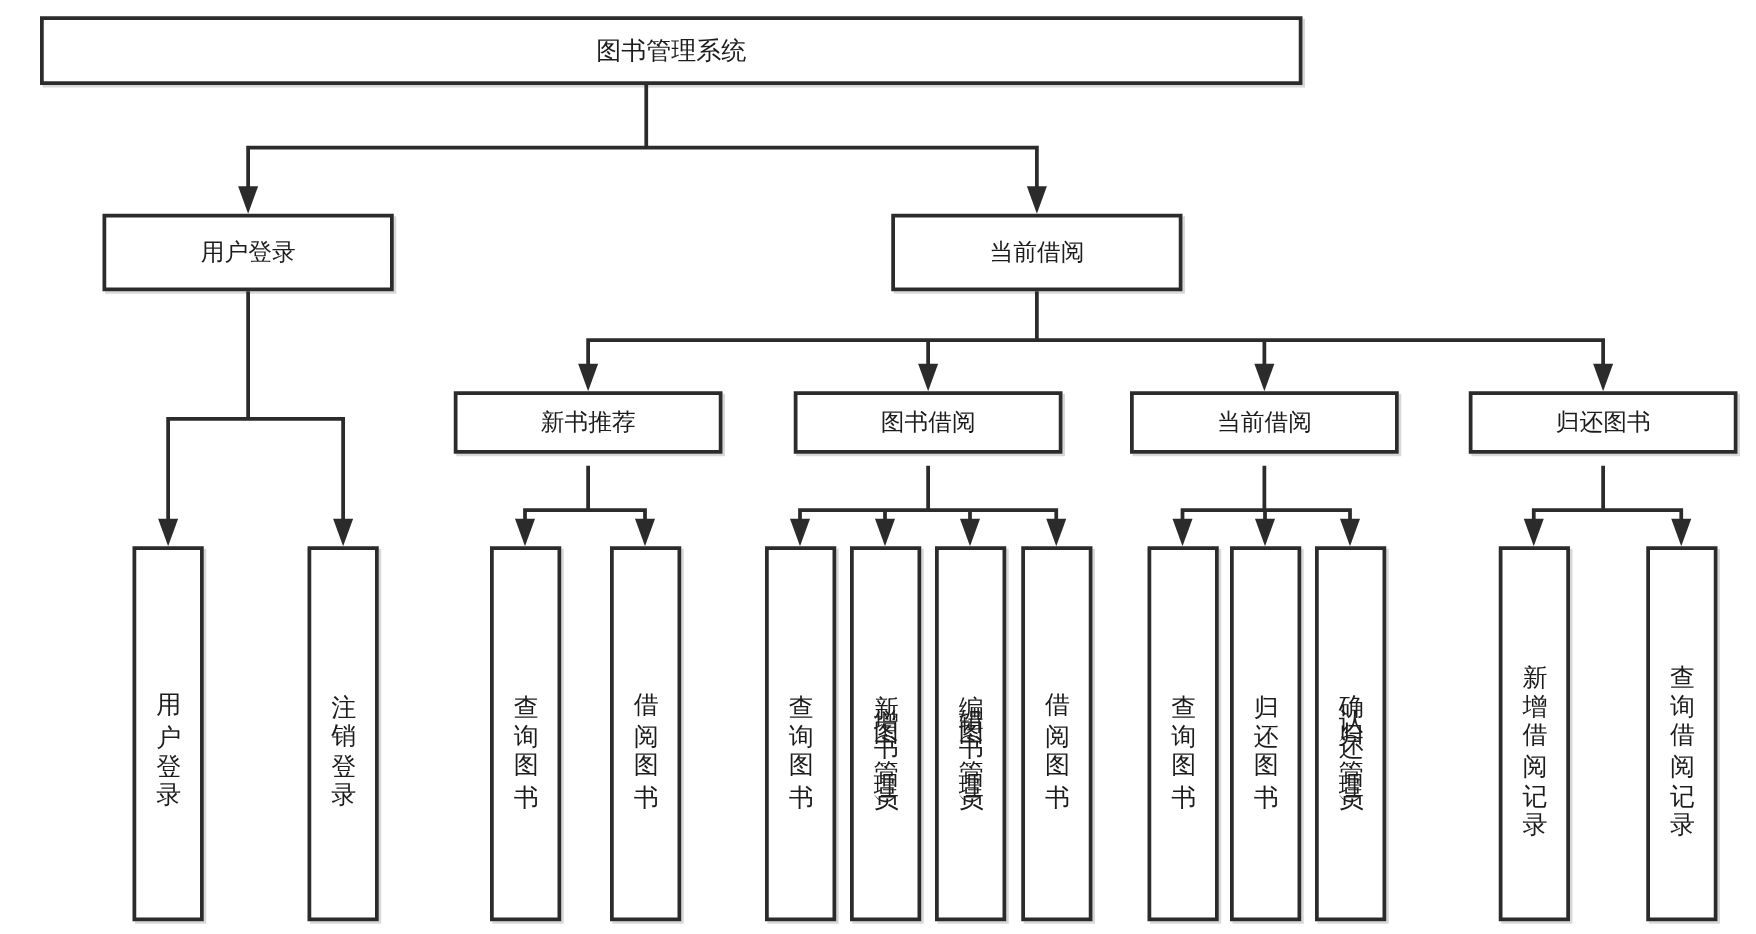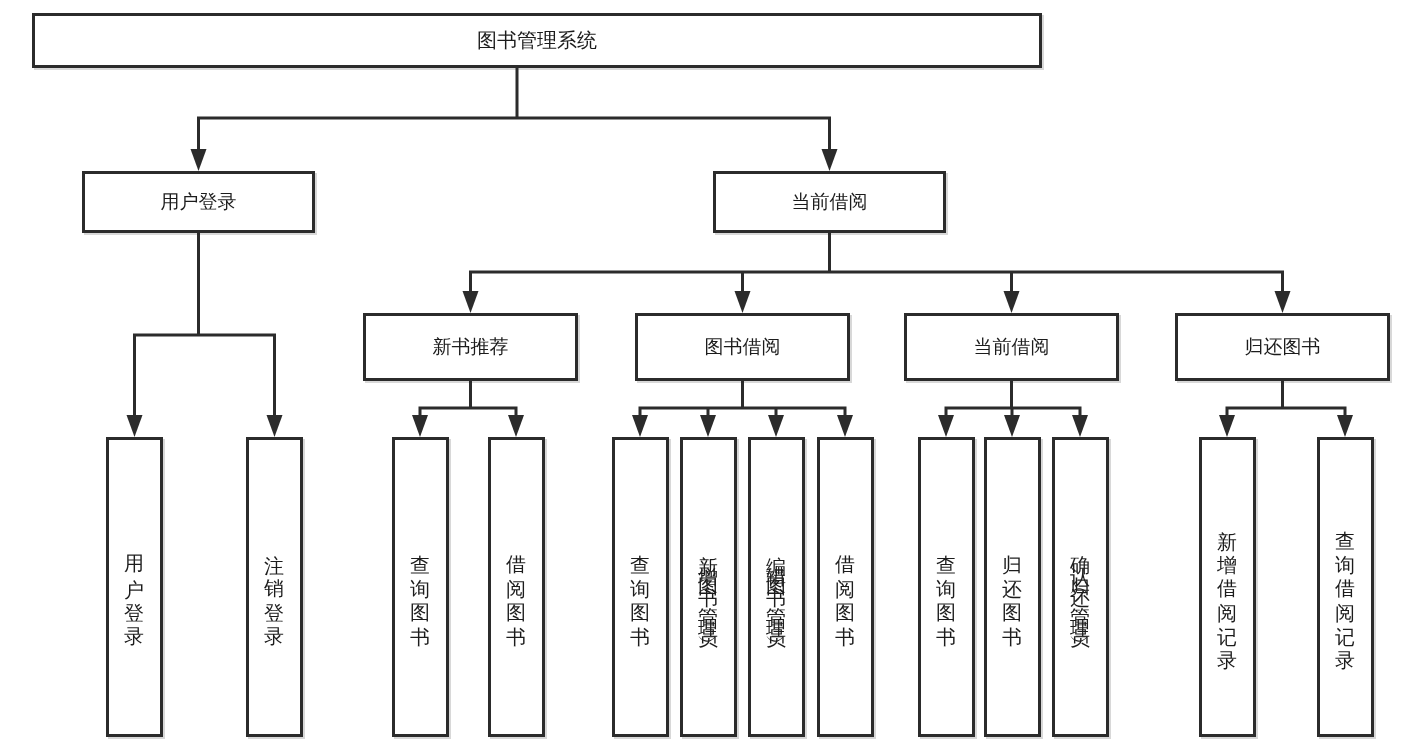--- a/index.html
+++ b/index.html
@@ -40,21 +40,21 @@
     border: 3px solid var(--line);
     box-shadow: 2px 2px 0 rgba(40,40,40,0.18);
     display: flex;
     align-items: center;
     justify-content: center;
     color: var(--text);
     z-index: 1;
   }
   .node-root   { left: 12px;  top: 13px;  width: 1010px; height: 55px; font-size: 20px; margin-left: 20px; }
   .node-l2     { top: 171px; width: 233px; height: 62px; font-size: 19px; }
-  .node-l3     { top: 313px; width: 215px; height: 68px; font-size: 19px; }
+  .node-l3     { top: 313px; width: 215px; height: 50px; font-size: 19px; }
   .node-leaf   { top: 437px; width: 57px;  height: 300px; font-size: 20px; }
 
   .pos-user-login { left: 82px; }
   .pos-book-mgmt  { left: 713px; }
   .pos-l3-a { left: 363px; }
   .pos-l3-b { left: 635px; }
   .pos-l3-c { left: 904px; }
   .pos-l3-d { left: 1175px; }
   .pos-leaf-1  { left: 106px; }
   .pos-leaf-2  { left: 246px; }

